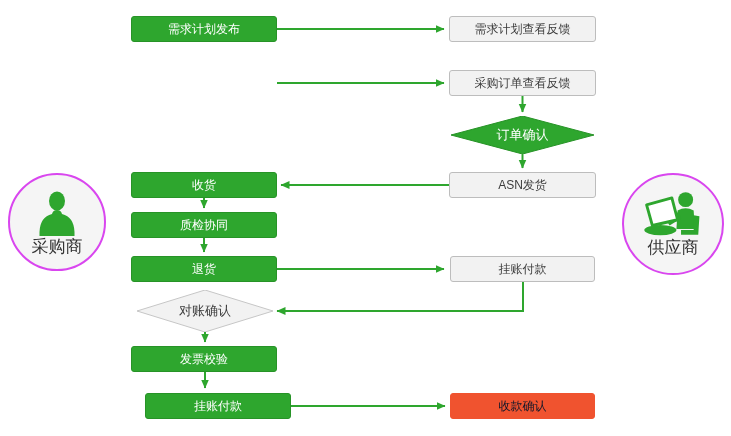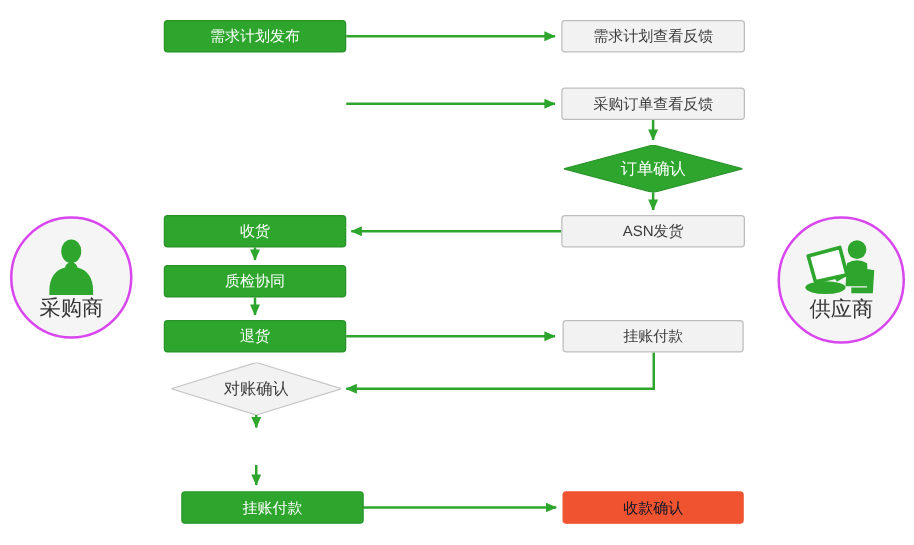--- a/index.html
+++ b/index.html
@@ -121,20 +121,23 @@
   </div>
   <div class="node green" style="left:131px;top:172px;width:146px;height:26px">
     <span>收货</span>
   </div>
   <div class="node green" style="left:131px;top:212px;width:146px;height:26px">
     <span>质检协同</span>
   </div>
   <div class="node green" style="left:131px;top:256px;width:146px;height:26px">
     <span>退货</span>
   </div>
+  <div class="node green" style="left:131px;top:346px;width:146px;height:26px">
+    <span>发票校验</span>
+  </div>
   <div class="node green" style="left:145px;top:393px;width:146px;height:26px">
     <span>挂账付款</span>
   </div>
 
   <div class="node gray" style="left:449px;top:16px;width:147px;height:26px">
     <span>需求计划查看反馈</span>
   </div>
   <div class="node gray" style="left:449px;top:70px;width:147px;height:26px">
     <span>采购订单查看反馈</span>
   </div>

